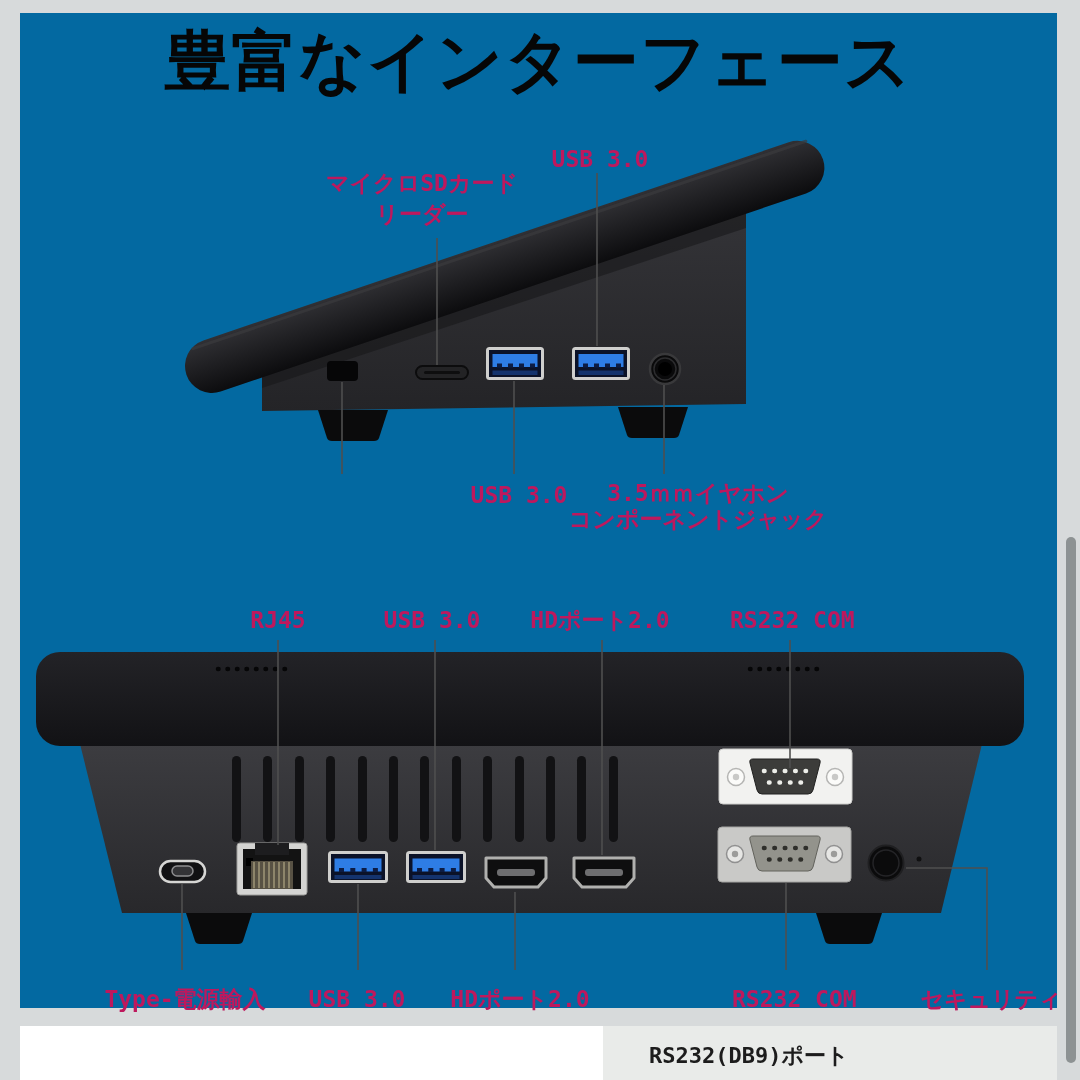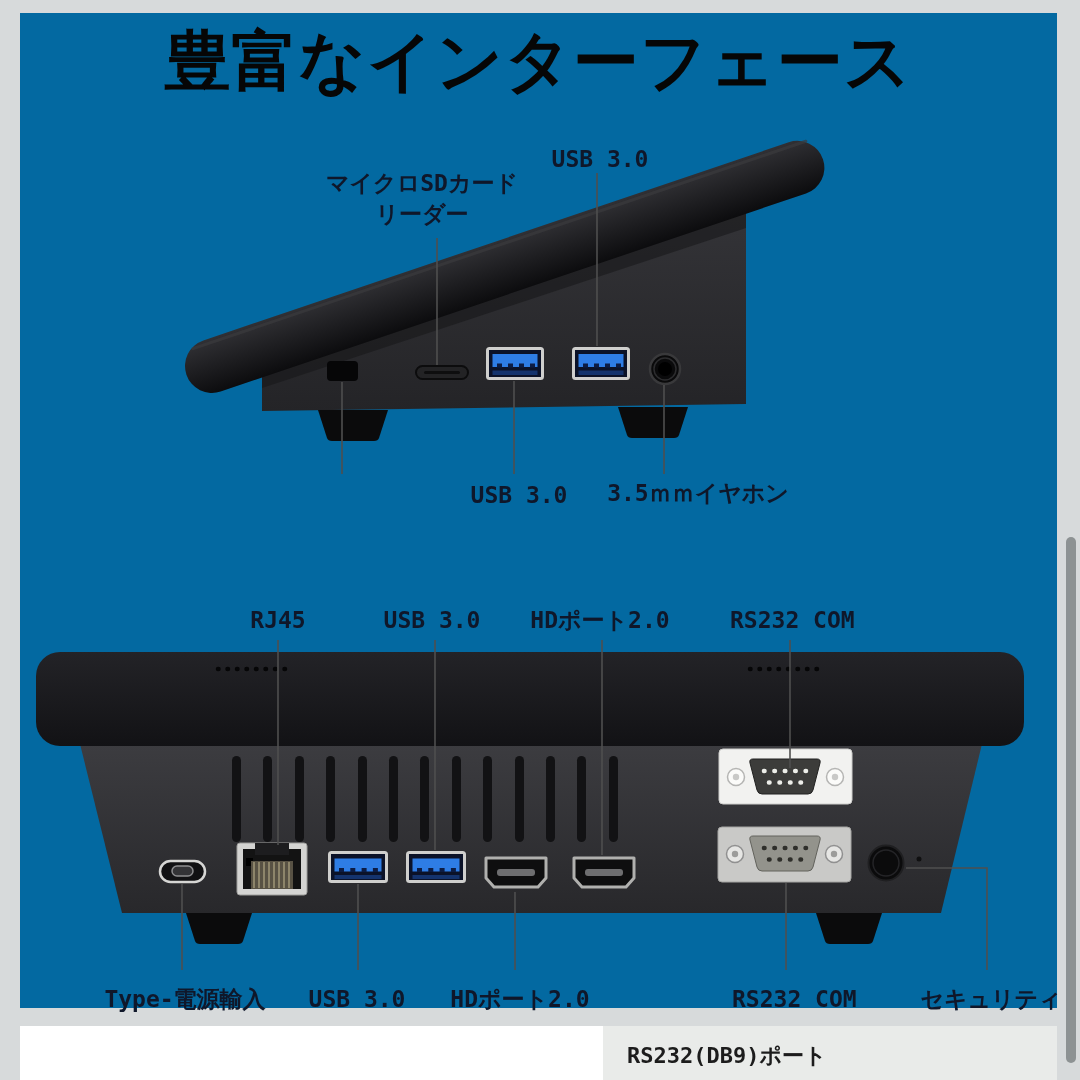--- a/index.html
+++ b/index.html
@@ -1,27 +1,27 @@
 <!DOCTYPE html>
 <html><head>
 <meta charset="utf-8">
 <style>
   html,body{margin:0;padding:0;}
   #canvas{position:relative;width:1080px;height:1080px;background:#d7dadb;overflow:hidden;
           font-family:"DejaVu Sans","Liberation Sans",sans-serif;}
   .photo{position:absolute;left:20px;top:13px;width:1037px;height:995px;background:#0369a1;}
   .page-title{position:absolute;left:0;top:4px;width:1037px;text-align:center;
               font-size:66px;font-weight:900;letter-spacing:1px;color:#060606;}
-  .lbl{position:absolute;text-align:center;color:#0f172a;font-weight:600;font-size:23px;
+  .lbl{position:absolute;text-align:center;color:#be185d;font-weight:600;font-size:23px;
        font-family:"DejaVu Sans Mono","DejaVu Sans","Liberation Sans",sans-serif;
        line-height:27px;white-space:nowrap;}
   .fig{position:absolute;}
   .next-white{position:absolute;left:20px;top:1026px;width:583px;height:54px;background:#ffffff;}
   .next-gray{position:absolute;left:603px;top:1026px;width:454px;height:54px;background:#e9ebe9;}
-  .next-caption{position:absolute;left:24px;top:15px;font-size:22px;font-weight:600;color:#1c1c1c;
+  .next-caption{position:absolute;left:46px;top:15px;font-size:22px;font-weight:600;color:#1c1c1c;
        font-family:"DejaVu Sans Mono","DejaVu Sans","Liberation Sans",sans-serif;white-space:nowrap;}
   .scroll-thumb{position:absolute;left:1066px;top:537px;width:10px;height:526px;
        border-radius:5px;background:#8d9293;}
 </style>
 </head>
 <body>
 
 <div id="canvas">
 
   <div class="photo">
@@ -86,20 +86,21 @@
   </svg>
 
   <div class="lbl" style="left:282px;top:168px;width:280px;line-height:31px">
     <div>マイクロSDカード</div>
     <div>リーダー</div>
   </div>
   <div class="lbl" style="left:550px;top:146px;width:100px">USB 3.0</div>
   <div class="lbl" style="left:469px;top:482px;width:100px">USB 3.0</div>
   <div class="lbl" style="left:558px;top:480px;width:280px;line-height:26px">
     <div>3.5ｍｍイヤホン</div>
+    <div>コンポーネントジャック</div>
   </div>
 
   <svg class="fig" style="left:20px;top:640px" width="1040" height="330" viewBox="20 640 1040 330">
     <defs>
       <linearGradient id="gBar" x1="0" y1="0" x2="0" y2="1">
         <stop offset="0" stop-color="#232327"></stop>
           <stop offset="1" stop-color="#121215"></stop>
       </linearGradient>
       <linearGradient id="gStand" x1="0" y1="0" x2="0" y2="1">
         <stop offset="0" stop-color="#3c3c40"></stop>

